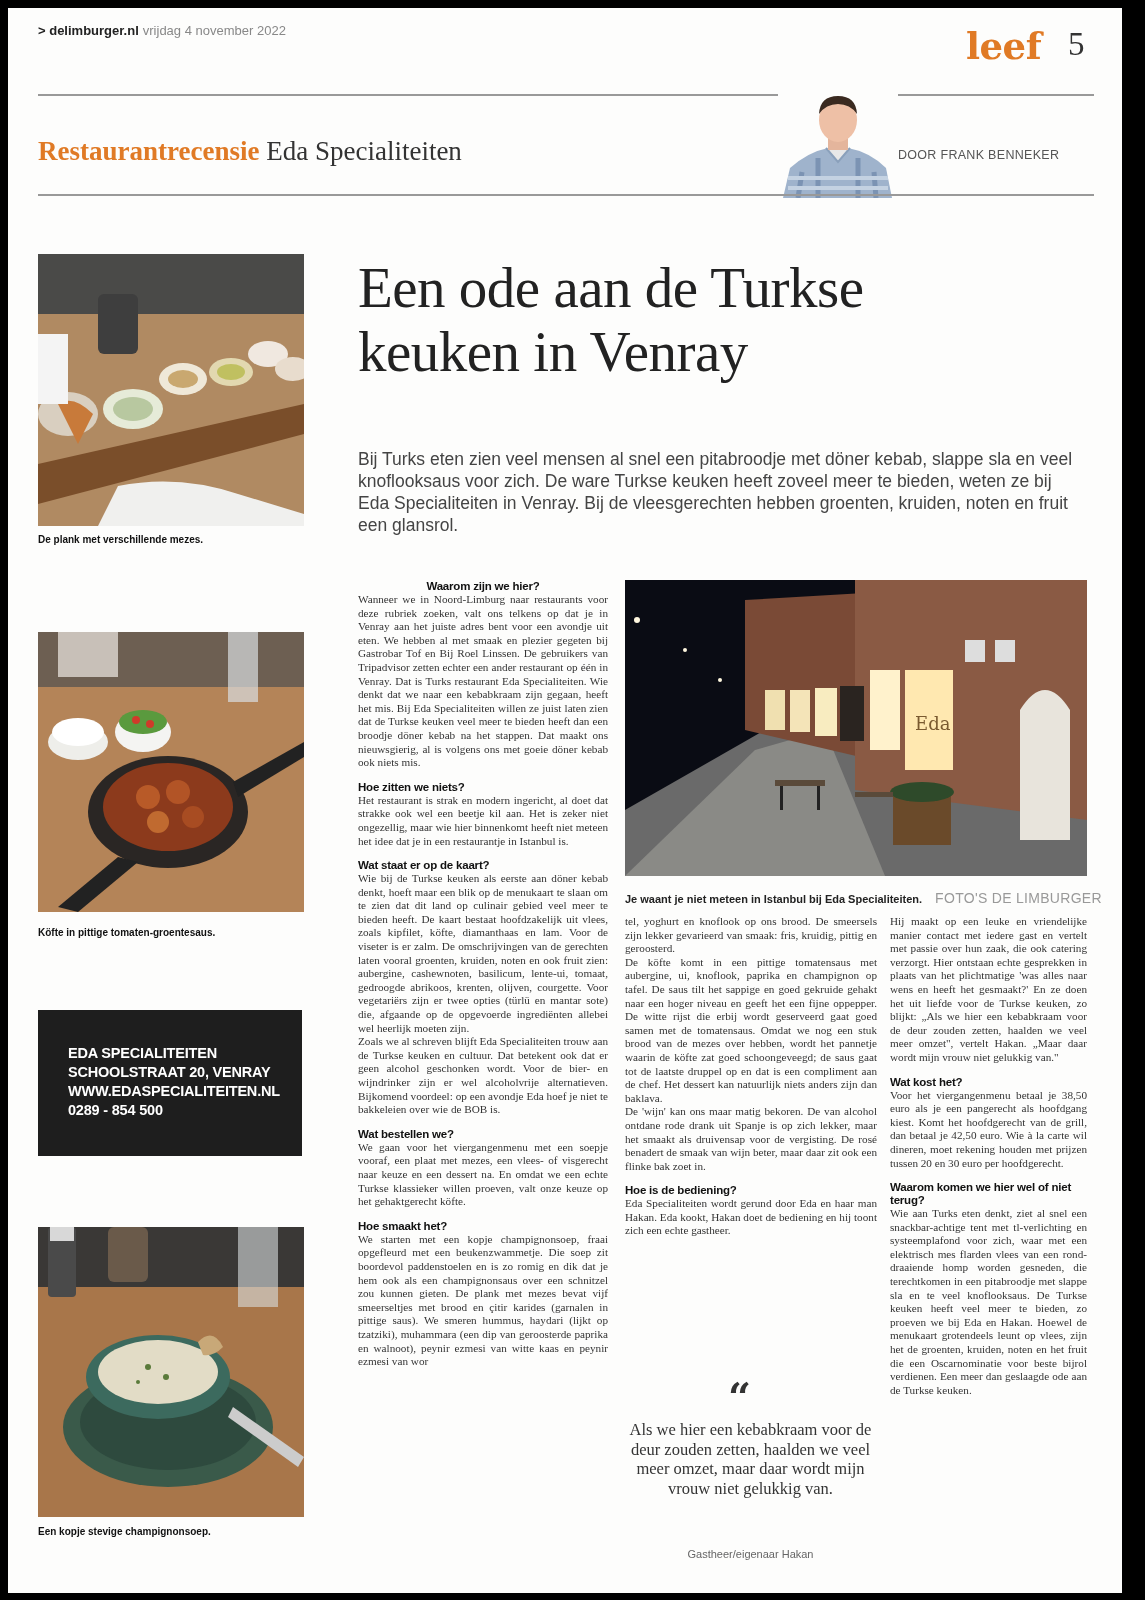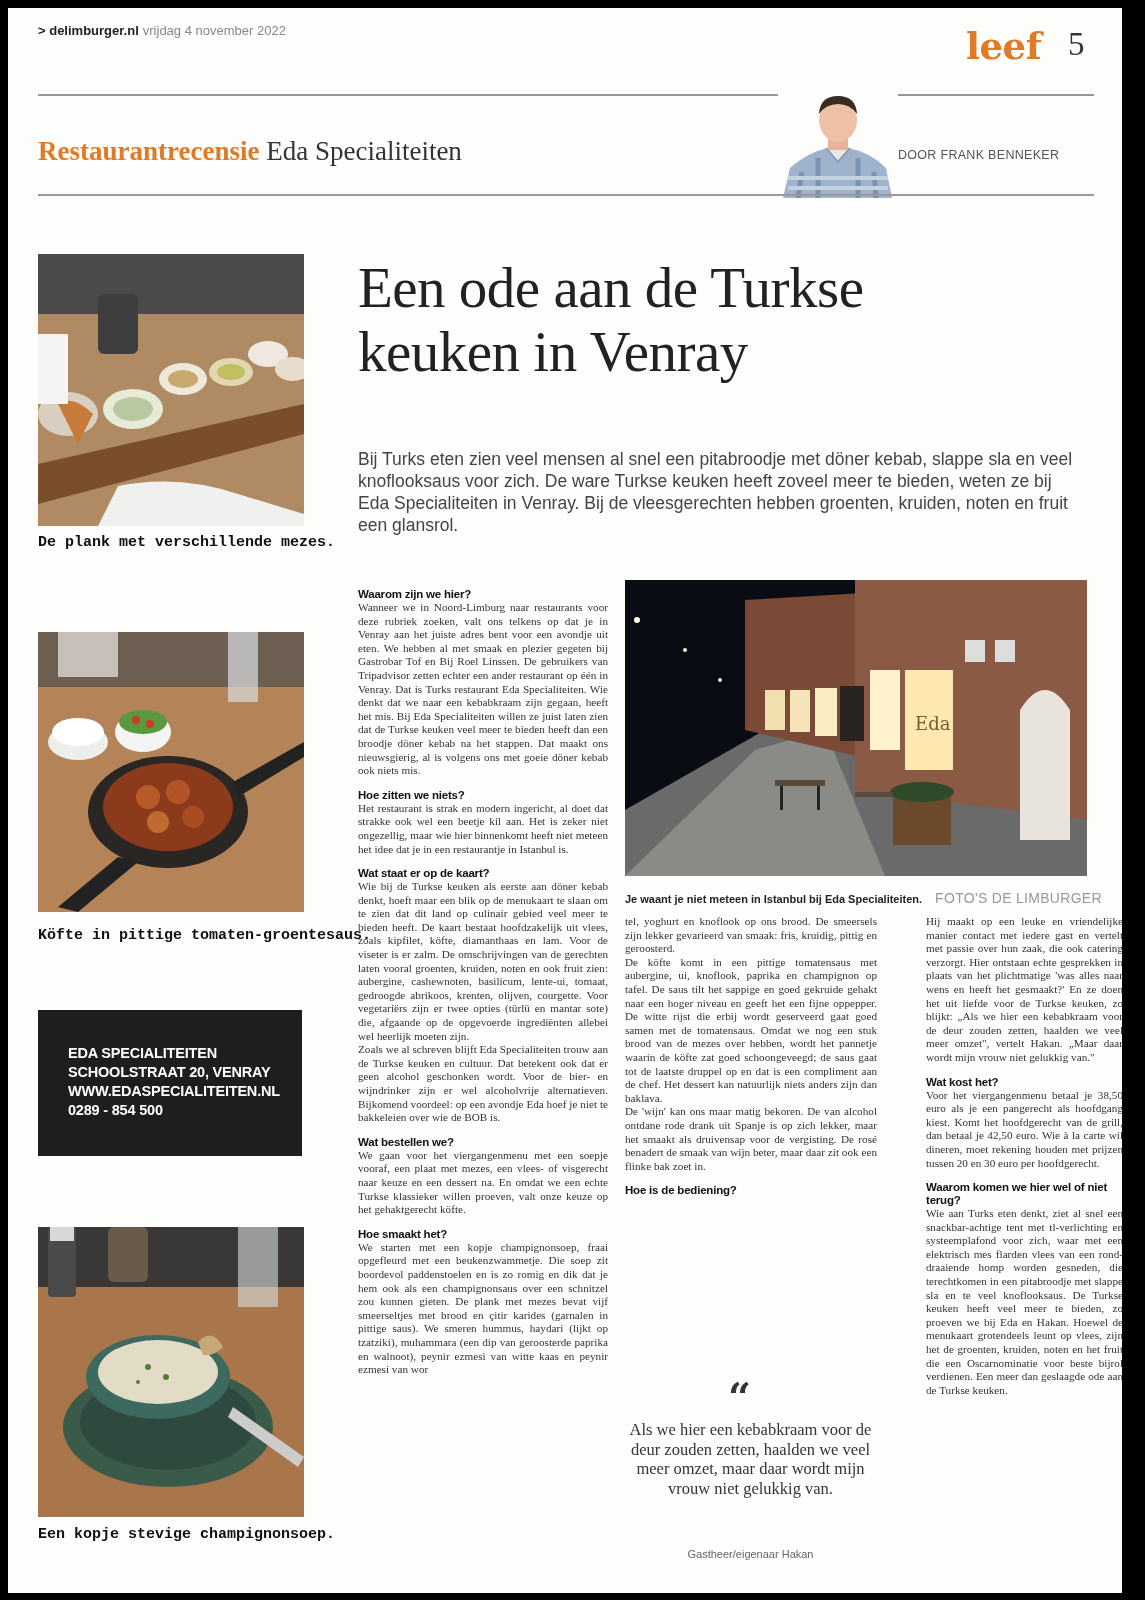--- a/index.html
+++ b/index.html
@@ -27,30 +27,30 @@
   #cat .sub { color: #333; }
   #author-photo { left: 770px; top: 80px; width: 120px; height: 110px; overflow: hidden; }
   #byline { left: 890px; top: 140px; font-size: 12.5px; color: #555; letter-spacing: 0.3px; }
 
   
   #headline { left: 350px; top: 248px; font-size: 57px; line-height: 64px; color: #222; font-weight: normal; letter-spacing: -0.5px; }
   #intro { left: 350px; top: 440px; width: 720px; font-size: 17.5px; line-height: 22px; color: #444; }
 
   
   .photo { position: absolute; overflow: hidden; }
-  .caption { position: absolute; font-size: 15px; font-weight: bold; color: #111; font-family: Liberation Mono, monospace; }
+  .caption { position: absolute; font-size: 10px; font-weight: bold; color: #111; }
 
   
   #infobox { left: 30px; top: 1002px; width: 264px; height: 146px; background: #1e1e1e; padding: 34px 0 0 30px; }
   #infobox div { color: #fff; font-weight: bold; font-size: 14.5px; line-height: 19px; letter-spacing: -0.2px; }
 
   
   .col { position: absolute; font-size: 11.2px; line-height: 13.6px; color: #333; text-align: justify; hyphens: manual; }
   .col h3 { font-family: "Liberation Sans", sans-serif; font-size: 11.5px; font-weight: bold; color: #111; margin-top: 11px; line-height: 13px; text-align: left; letter-spacing: -0.2px; }
-  .col h3:first-child { margin-top: 8px; }
+  .col h3:first-child { margin-top: 0; text-align: center; }
   .col p { margin: 0; }
 
   #photo-caption-main { left: 617px; top: 882px; font-size: 11px; color: #222; }
   #photo-caption-main b { font-weight: bold; }
   #photo-caption-main .credit { color: #999; font-weight: normal; font-size: 14px; margin-left: 13px; letter-spacing: 0.3px; }
 
   
   #quote-mark { left: 720px; top: 1365px; font-size: 40px; font-weight: bold; color: #333; }
   #quote { left: 620px; top: 1412px; width: 245px; text-align: center; font-size: 16.5px; line-height: 19.5px; color: #333; }
   #quote-attr { left: 620px; top: 1540px; width: 245px; text-align: center; font-size: 11px; color: #666; }
@@ -211,27 +211,28 @@
     <p>We gaan voor het viergangenmenu met een soepje vooraf, een plaat met mezes, een vlees- of visgerecht naar keuze en een dessert na. En omdat we een echte Turkse klassieker willen proeven, valt onze keuze op het gehaktge­recht köfte.</p>
     <h3>Hoe smaakt het?</h3>
     <p>We starten met een kopje champignonsoep, fraai opgefleurd met een beukenzwammetje. Die soep zit boordevol paddenstoelen en is zo romig en dik dat je hem ook als een champig­nonsaus over een schnitzel zou kunnen gie­ten. De plank met mezes bevat vijf smeersel­tjes met brood en çitir karides (garnalen in pittige saus). We smeren hummus, haydari (lijkt op tzatziki), muhammara (een dip van geroosterde paprika en walnoot), peynir ez­mesi van witte kaas en peynir ezmesi van wor­</p>
   </div>
 
   <div class="col lserif" style="left:617px;top:907px;width:252px;">
     <p>tel, yoghurt en knoflook op ons brood. De smeersels zijn lekker gevarieerd van smaak: fris, kruidig, pittig en geroosterd.</p>
     <p>De köfte komt in een pittige tomatensaus met aubergine, ui, knoflook, paprika en champig­non op tafel. De saus tilt het sappige en goed gekruide gehakt naar een hoger niveau en geeft het een fijne oppepper. De witte rijst die erbij wordt geserveerd gaat goed samen met de tomatensaus. Omdat we nog een stuk brood van de mezes over hebben, wordt het pannetje waarin de köfte zat goed schoonge­veegd; de saus gaat tot de laatste druppel op en dat is een compliment aan de chef. Het des­sert kan natuurlijk niets anders zijn dan bak­lava.</p>
     <p>De 'wijn' kan ons maar matig bekoren. De van alcohol ontdane rode drank uit Spanje is op zich lekker, maar het smaakt als druivensap voor de vergisting. De rosé benadert de smaak van wijn beter, maar daar zit ook een flinke bak zoet in.</p>
     <h3>Hoe is de bediening?</h3>
+    <p>Eda Specialiteiten wordt gerund door Eda en haar man Hakan. Eda kookt, Hakan doet de bediening en hij toont zich een echte gastheer.</p>
   </div>
 
   <div id="quote-mark" class="abs serif">“</div>
   <div id="quote" class="abs lserif">Als we hier een kebabkraam voor de deur zouden zetten, haalden we veel meer omzet, maar daar wordt mijn vrouw niet gelukkig van.</div>
   <div id="quote-attr" class="abs sans">Gastheer/eigenaar Hakan</div>
 
-  <div class="col lserif" style="left:882px;top:907px;width:197px;margin-left:36px;">
+  <div class="col lserif" style="left:882px;top:907px;width:197px;">
     <p>Hij maakt op een leuke en vriendelij­ke manier contact met iedere gast en vertelt met passie over hun zaak, die ook catering verzorgt. Hier ont­staan echte gesprekken in plaats van het plichtmatige 'was alles naar wens en heeft het gesmaakt?' En ze doen het uit liefde voor de Turkse keuken, zo blijkt: „Als we hier een kebabkraam voor de deur zouden zetten, haalden we veel meer om­zet", vertelt Hakan. „Maar daar wordt mijn vrouw niet gelukkig van."</p>
     <h3>Wat kost het?</h3>
     <p>Voor het viergangenmenu betaal je 38,50 euro als je een pangerecht als hoofdgang kiest. Komt het hoofdge­recht van de grill, dan betaal je 42,50 euro. Wie à la carte wil dineren, moet rekening houden met prijzen tussen 20 en 30 euro per hoofdge­recht.</p>
     <h3>Waarom komen we hier wel of niet terug?</h3>
     <p>Wie aan Turks eten denkt, ziet al snel een snackbar-achtige tent met tl-verlichting en systeemplafond voor zich, waar met een elektrisch mes flarden vlees van een rond­draaiende homp worden gesneden, die terechtkomen in een pitabrood­je met slappe sla en te veel knoflook­saus. De Turkse keuken heeft veel meer te bieden, zo proeven we bij Eda en Hakan. Hoewel de menu­kaart grotendeels leunt op vlees, zijn het de groenten, kruiden, noten en het fruit die een Oscarnominatie voor beste bijrol verdienen. Een meer dan geslaagde ode aan de Turkse keuken.</p>
   </div>
 
 </div>
 
 </body></html>

